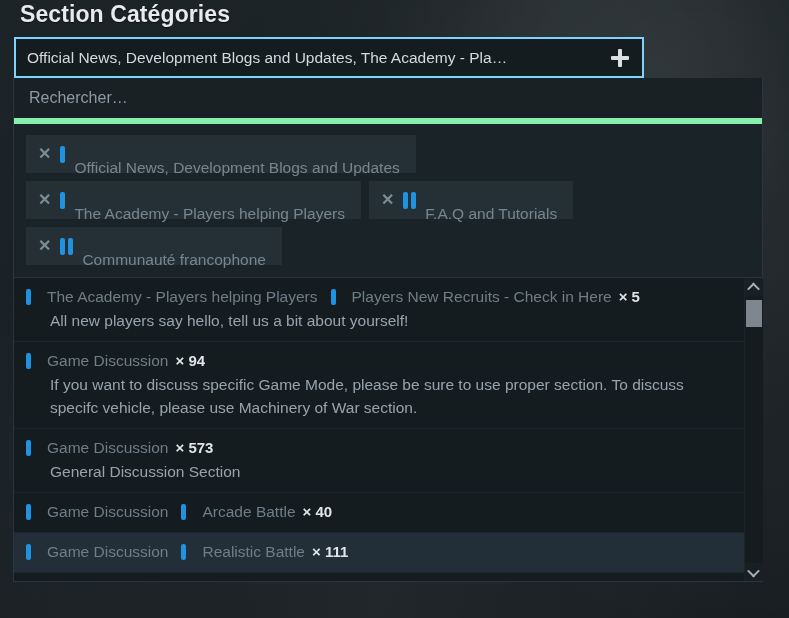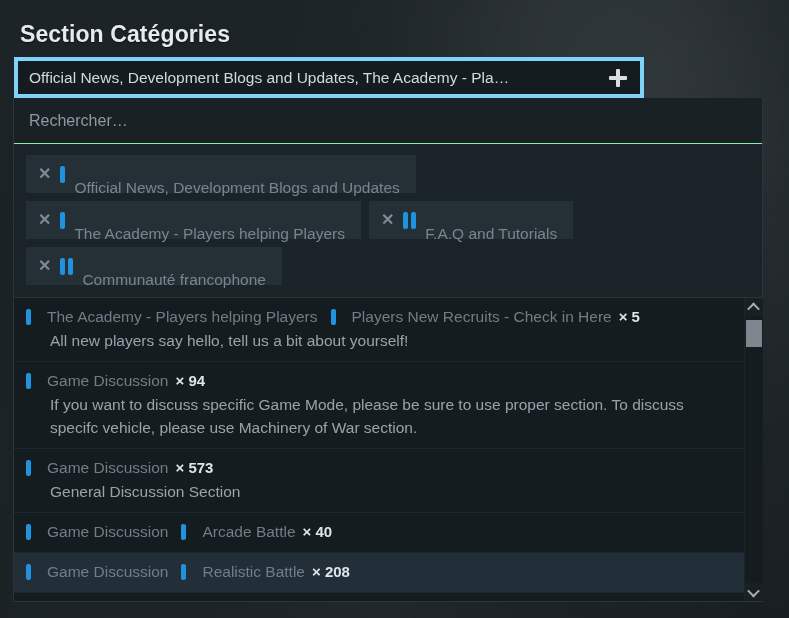--- a/index.html
+++ b/index.html
@@ -23,41 +23,41 @@
       radial-gradient(ellipse at 30% 92%, rgba(255,255,255,0.020) 0 18%, rgba(0,0,0,0) 45%),
       radial-gradient(ellipse at 60% 97%, rgba(255,255,255,0.018) 0 16%, rgba(0,0,0,0) 42%),
       linear-gradient(155deg, #1d2428 0%, #1a2125 45%, #171d21 100%);
     z-index: 0;
   }
 
   #app {
     position: relative;
     z-index: 1;
     width: 789px; height: 618px;
-    padding: 20px 0 0 14px;
+    padding: 0 0 0 14px;
   }
 
   
   .page-title {
     font-size: 23px;
     font-weight: bold;
     color: #e7ebee;
     letter-spacing: .1px;
     margin: 0 0 9px 6px;
     line-height: 28px;
     text-shadow: 0 1px 1px rgba(0,0,0,.55);
   }
 
   
   .combo-input {
     position: relative;
     width: 630px;
     height: 41px;
     background: #151c20;
-    border: 4px solid #7dd3fc;
+    border: 2px solid #7dd3fc;
     display: flex;
     align-items: center;
     padding: 0 12px 0 11px;
   }
   .combo-value {
     flex: 1 1 auto;
     color: #d3dade;
     font-size: 15.5px;
     white-space: nowrap;
     overflow: hidden;
@@ -87,21 +87,21 @@
     border: 1px solid #2b353b;
     border-top: none;
     margin-left: -1px;
   }
 
   .search-row {
     height: 46px;
     display: flex;
     align-items: center;
     padding-left: 13px;
-    border-bottom: 1px solid #86efac;
+    border-bottom: 6px solid #86efac;
     background: #192125;
   }
   .search-input {
     width: 100%;
     background: transparent;
     border: none;
     outline: none;
     color: #8d9aa2;
     font-size: 16px;
     font-family: "Liberation Sans", sans-serif;
@@ -360,21 +360,21 @@
                   <span class="bar"></span>
                 </span>
                 <span class="crumb-label">Game Discussion</span>
               </span>
               <span class="crumb">
                 <span class="bars">
                   <span class="bar"></span>
                 </span>
                 <span class="crumb-label">Realistic Battle</span>
               </span>
-              <span class="count">× 208</span>
+              <span class="count">× 111</span>
             </div>
           </div>
         </div>
       <div class="scrollbar">
         <div class="sb-track"></div>
         <div class="sb-btn sb-up">
           <span class="sb-chevron"></span>
         </div>
         <div class="sb-thumb"></div>
         <div class="sb-btn sb-down">

